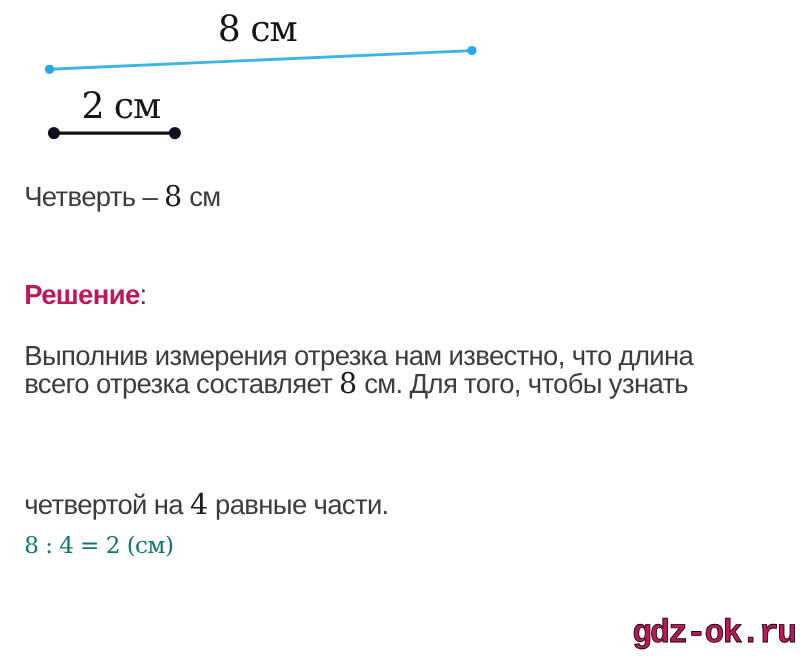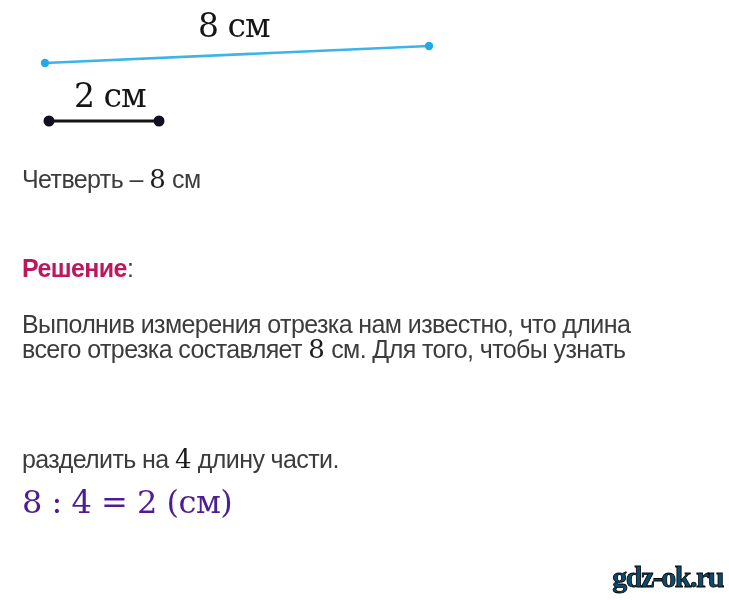--- a/index.html
+++ b/index.html
@@ -33,41 +33,41 @@
   }
   .bold { font-weight:bold; color:#be185d; }
   .serifnum {
     font-family:"DejaVu Serif", "Liberation Serif", serif;
     font-size:26px;
     color:#1c1c1c;
     letter-spacing:0;
   }
   .equation {
     font-family:"DejaVu Serif", "Liberation Serif", serif;
-    font-size:32px;
-    color:#4c1d95;
+    font-size:21px;
+    color:#0f766e;
     letter-spacing:-0.5px;
   }
   .l-given1 { top:166px; }
   .l-given2 { top:213px; }
   .l-heading { top:256px; }
   .l-p0 { top:311px; }
   .l-p1 { top:336px; }
   .l-p2 { top:399px; }
   .l-p3 { top:446px; }
   .l-eq { top:486px; }
   .l-answer { top:544px; }
   .watermark {
     position:absolute;
     right:6px; bottom:8px;
-    font-family:Liberation Serif, serif;
+    font-family:Liberation Mono, monospace;
     font-weight:bold;
     font-size:30px;
     letter-spacing:-1.5px;
-    color:#0c4a6e;
+    color:#be185d;
     -webkit-text-stroke:0.8px #000;
     line-height:1;
   }
 </style>
 </head>
 <body>
 
 <div class="page">
 
   <svg class="diagram-svg" width="729" height="150" viewBox="0 0 729 150">
@@ -85,20 +85,20 @@
   <div class="line l-given1"><span>Четверть – </span><span class="serifnum">8</span><span> см</span></div>
 
 
   <div class="line l-heading"><span class="bold">Решение</span><span>:</span></div>
 
   <div class="line l-p0"><span>Выполнив измерения отрезка нам известно, что длина</span><span class="serifnum"></span><span></span></div>
 
   <div class="line l-p1"><span>всего отрезка составляет </span><span class="serifnum">8</span><span> см. Для того, чтобы узнать</span></div>
 
 
-  <div class="line l-p3"><span>разделить на </span><span class="serifnum">4</span><span> длину части.</span></div>
+  <div class="line l-p3"><span>четвертой на </span><span class="serifnum">4</span><span> равные части.</span></div>
 
   <div class="line l-eq equation">8 : 4 = 2 (см)</div>
 
 
   <div class="watermark">gdz-ok.ru</div>
 
 </div>
 
 </body></html>

